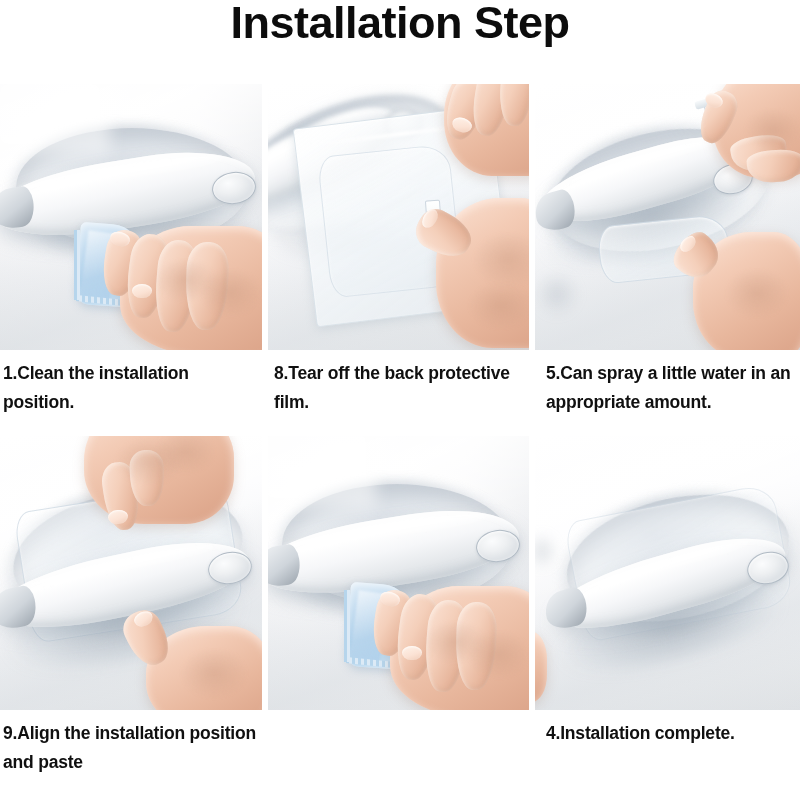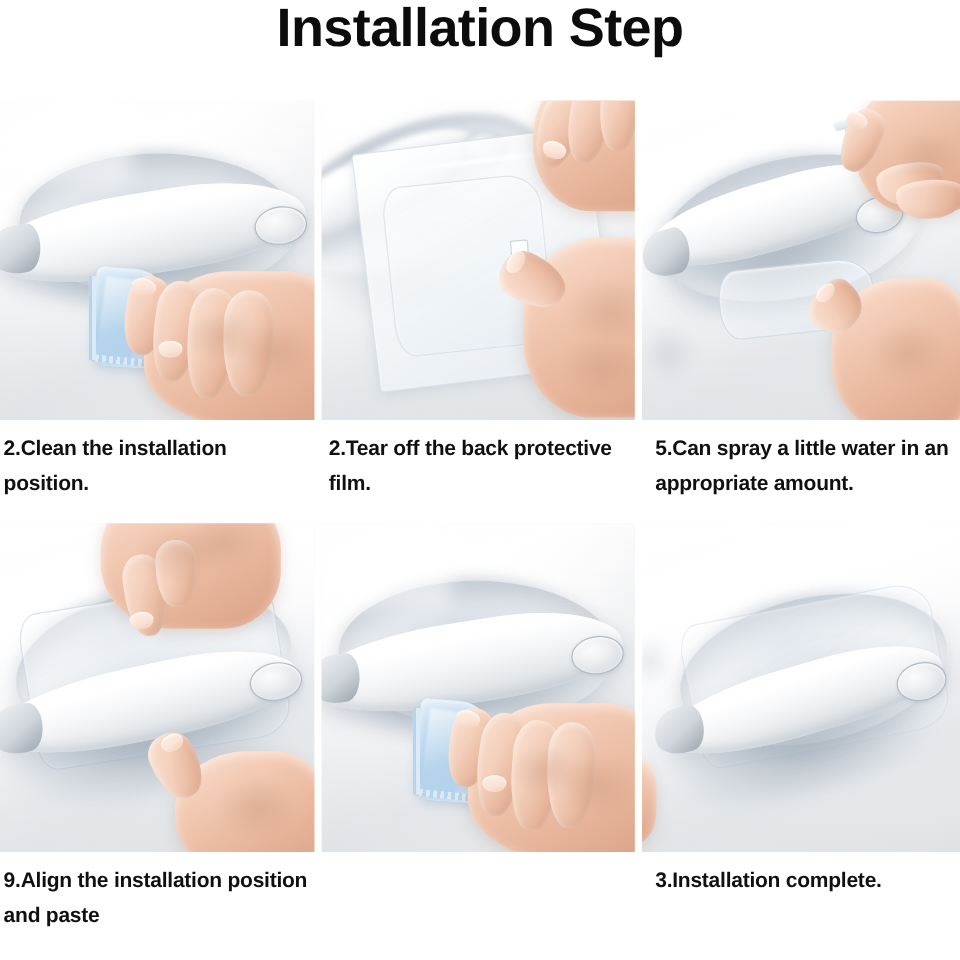--- a/index.html
+++ b/index.html
@@ -289,21 +289,21 @@
         <div class="finger" style="left:104px; top:146px; width:36px; height:66px; transform: rotate(10deg);"></div>
         <div class="finger" style="left:128px; top:150px; width:38px; height:84px; transform: rotate(8deg);"></div>
         <div class="finger" style="left:156px; top:156px; width:40px; height:92px; transform: rotate(5deg);"></div>
         <div class="finger" style="left:186px; top:158px; width:42px; height:88px; transform: rotate(2deg);"></div>
         <div class="nail" style="left:110px; top:148px; width:20px; height:14px; transform: rotate(14deg);"></div>
         <div class="nail" style="left:132px; top:200px; width:20px; height:14px;"></div>
         <div class="knuckle-shade" style="left:150px; top:176px; width:70px; height:50px;"></div>
         <div class="knuckle-shade" style="left:196px; top:186px; width:70px; height:56px;"></div>
       </div>
     </div>
-    <div class="caption cap-ind-0">2.Clean the installation position.</div>
+    <div class="caption cap-ind-0">1.Clean the installation position.</div>
   </div>
 
   <div class="gutter"></div>
 
   <div class="step-cell col-b">
     <div class="photo">
       <div class="scene">
         <div class="car-body tilted"></div>
         <div class="body-sheen"></div>
 
@@ -323,21 +323,21 @@
         <div class="finger" style="left:232px; top:-24px; width:32px; height:66px; transform: rotate(4deg);"></div>
         <div class="nail" style="left:184px; top:34px; width:20px; height:14px; transform: rotate(18deg);"></div>
 
         <div class="hand" style="left:168px; top:114px; width:128px; height:150px; border-radius:50% 34% 24% 44% / 44% 42% 44% 44%;"></div>
         <div class="finger" style="left:156px; top:122px; width:40px; height:56px; transform: rotate(-62deg);"></div>
         <div class="nail" style="left:152px; top:128px; width:20px; height:13px; transform: rotate(-58deg);"></div>
         <div class="knuckle-shade" style="left:200px; top:150px; width:80px; height:64px;"></div>
         <div class="knuckle-shade" style="left:196px; top:200px; width:74px; height:54px;"></div>
       </div>
     </div>
-    <div class="caption cap-ind-1">2.Tear off the back protective film.</div>
+    <div class="caption cap-ind-1">8.Tear off the back protective film.</div>
   </div>
 
   <div class="gutter"></div>
 
   <div class="step-cell col-c">
     <div class="photo">
       <div class="scene">
         <div class="car-body tilted"></div>
         <div class="body-sheen"></div>
 
@@ -457,16 +457,16 @@
         <div class="handle-shadow" style="left:18px; top:166px; width:236px; height:58px; transform: rotate(-14deg);"></div>
         <div class="handle" style="left:16px; top:118px; width:238px; height:58px; transform: rotate(-16deg);"></div>
         <div class="handle-hi" style="left:38px; top:124px; width:180px; height:13px; transform: rotate(-16deg);"></div>
         <div class="handle-tip" style="left:10px; top:154px; width:42px; height:38px; transform: rotate(-16deg);"></div>
         <div class="keyhole" style="left:212px; top:116px; width:40px; height:30px; transform: rotate(-14deg);"></div>
 
         <div class="softshadow" style="left:-14px; top:90px; width:42px; height:50px;"></div>
         <div class="hand" style="left:-26px; top:196px; width:38px; height:70px; border-radius:40%;"></div>
       </div>
     </div>
-    <div class="caption cap-ind-2">3.Installation complete.</div>
+    <div class="caption cap-ind-2">4.Installation complete.</div>
   </div>
 
 </div>
 
 </body></html>

